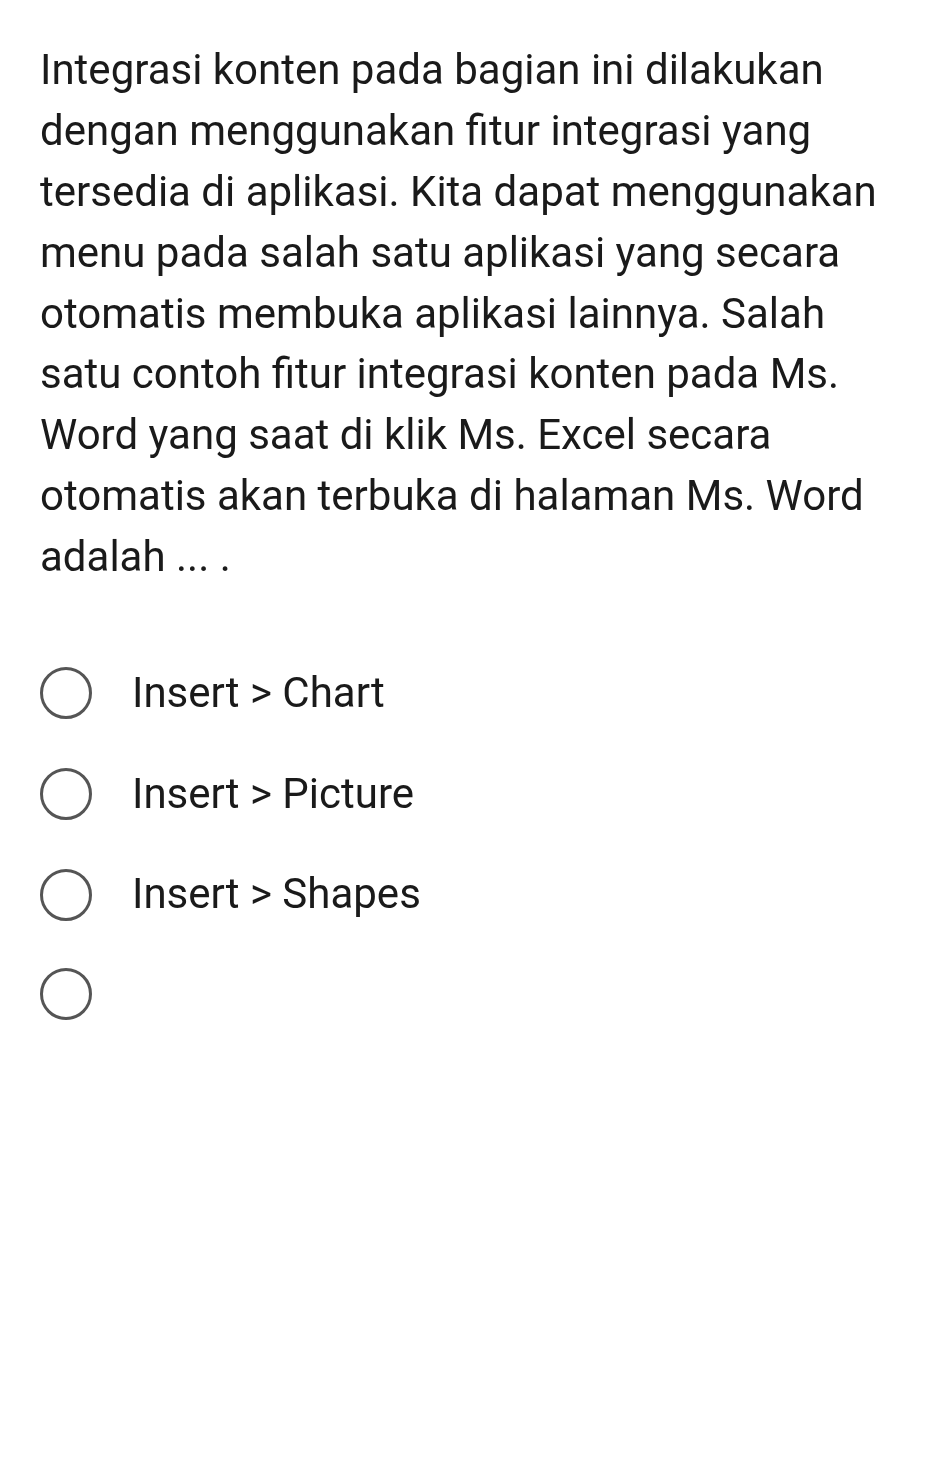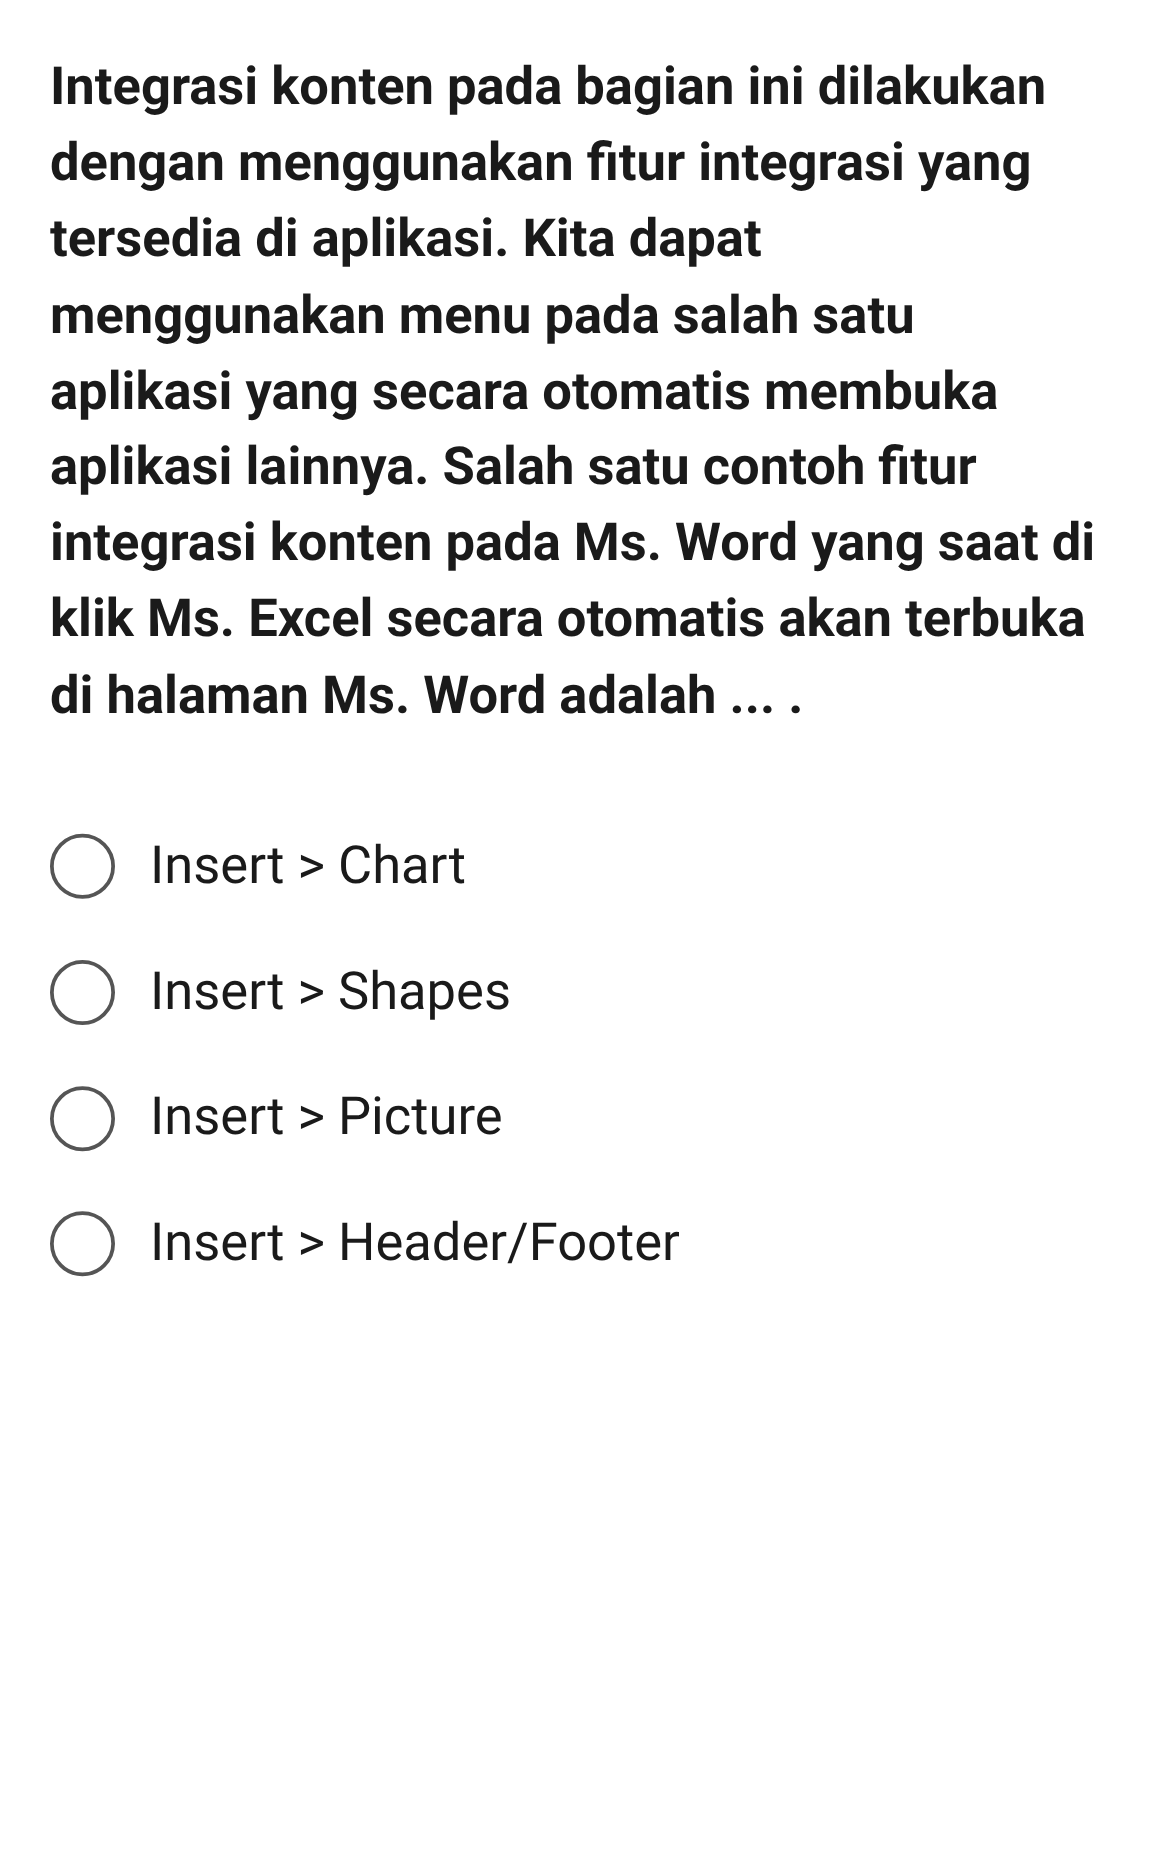--- a/index.html
+++ b/index.html
@@ -14,33 +14,33 @@
       background-color: #ffffff;
       font-family: -apple-system, BlinkMacSystemFont, 'Segoe UI', Roboto, sans-serif;
       padding: 40px 40px 60px 40px;
     }
 
     .question-text {
       font-size: 42px;
       line-height: 1.45;
       color: #1a1a1a;
       margin-bottom: 60px;
-      font-weight: 700;
+      font-weight: 400;
     }
 
     .options-container {
       display: flex;
       flex-direction: column;
       gap: 10px;
     }
 
     .option-item {
       display: flex;
       align-items: center;
-      gap: 28px;
+      gap: 40px;
       padding: 18px 0;
       cursor: pointer;
     }
 
     .radio-circle {
       width: 52px;
       height: 52px;
       border-radius: 50%;
       border: 3px solid #555555;
       background: transparent;
@@ -63,24 +63,23 @@
 <div>
   <p class="question-text">Integrasi konten pada bagian ini dilakukan dengan menggunakan fitur integrasi yang tersedia di aplikasi. Kita dapat menggunakan menu pada salah satu aplikasi yang secara otomatis membuka aplikasi lainnya. Salah satu contoh fitur integrasi konten pada Ms. Word yang saat di klik Ms. Excel secara otomatis akan terbuka di halaman Ms. Word adalah ... .</p>
 
   <div class="options-container">
   <div class="option-item">
         <div class="radio-circle"></div>
         <span class="option-label">Insert &gt; Chart</span>
       </div>
       <div class="option-item">
         <div class="radio-circle"></div>
+        <span class="option-label">Insert &gt; Picture</span>
+      </div>
+      <div class="option-item">
+        <div class="radio-circle"></div>
         <span class="option-label">Insert &gt; Shapes</span>
       </div>
       <div class="option-item">
         <div class="radio-circle"></div>
-        <span class="option-label">Insert &gt; Picture</span>
-      </div>
-      <div class="option-item">
-        <div class="radio-circle"></div>
-        <span class="option-label">Insert &gt; Header/Footer</span>
       </div>
     </div>
 </div>
 
 </body></html>

